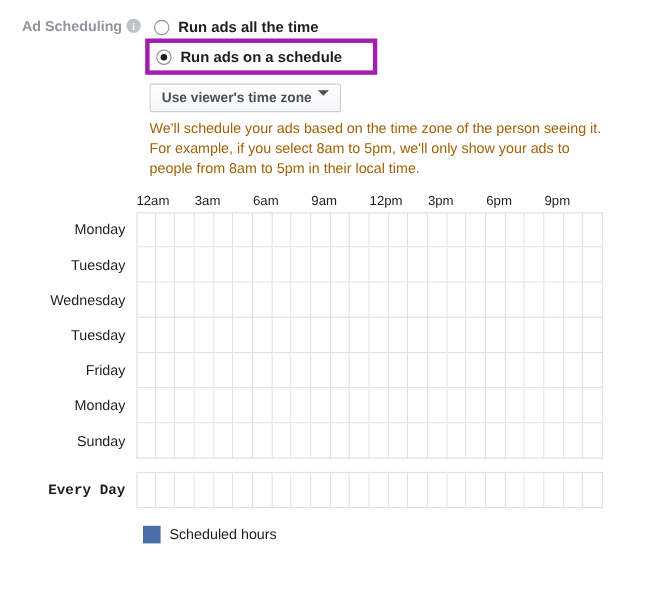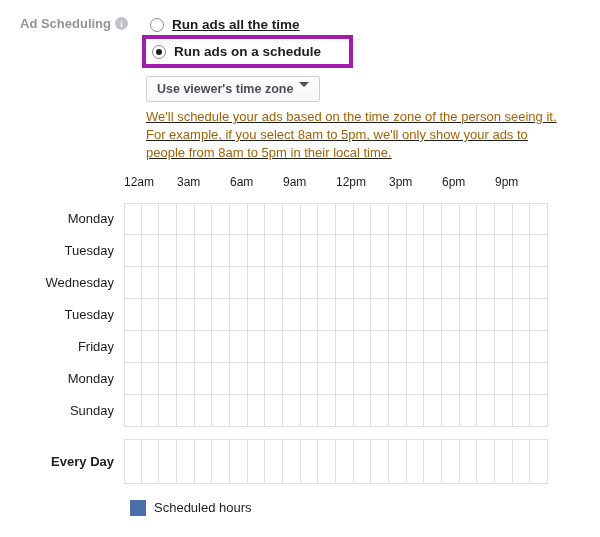--- a/index.html
+++ b/index.html
@@ -23,21 +23,21 @@
     padding-top: 2px;
     white-space: nowrap;
   }
   .info-icon {
     width: 13px; height: 13px; border-radius: 50%;
     background: #bec3c9; color: #fff;
     font-size: 9px; font-weight: 700; font-style: normal;
     display: inline-flex; align-items: center; justify-content: center;
     font-family: Georgia, serif;
   }
-  .options { margin-left: 18px; flex: 1; text-decoration: underline; }
+  .options { margin-left: 8px; flex: 1; }
   .radio-row {
     display: flex; align-items: center; gap: 8px;
     padding: 3px 4px;
     cursor: pointer;
   }
   .radio {
     width: 14px; height: 14px; border-radius: 50%;
     border: 1px solid #8a8d91; background: #fff;
     display: inline-flex; align-items: center; justify-content: center;
     flex-shrink: 0;
@@ -77,21 +77,21 @@
     line-height: 1.4;
     margin-top: 6px;
     max-width: 420px;
   }
   .schedule-wrap { margin-top: 12px; }
   .hour-header {
     display: grid;
     grid-template-columns: 104px repeat(8, 53px);
     font-size: 12px;
     color: #1c1e21;
-    margin-bottom: 14px;
+    margin-bottom: 4px;
   }
   .hour-header div { text-align: left; }
   .grid-days {
     display: flex; flex-direction: column;
   }
   .grid-row {
     display: grid;
     grid-template-columns: 104px 424px;
     align-items: center;
     height: 32px;
@@ -112,22 +112,23 @@
     border-right: 1px solid #dddfe2;
     border-bottom: 1px solid #dddfe2;
     background: #fff;
     cursor: pointer;
   }
   .cell:first-child { border-left: 1px solid #dddfe2; }
   .everyday-row {
     display: grid;
     grid-template-columns: 104px 424px;
     align-items: center;
-    height: 45px;
+    height: 33px;
     margin-top: 12px;
+    font-family: Liberation Mono, monospace;
   }
   .everyday-row .day-label { font-weight: 700; }
   .everyday-row .cell { border-top: 1px solid #dddfe2; }
   .legend {
     display: flex; align-items: center; gap: 8px;
     margin-top: 16px;
     margin-left: 110px;
   }
   .swatch {
     width: 16px; height: 16px; background: #4a6ea9;

